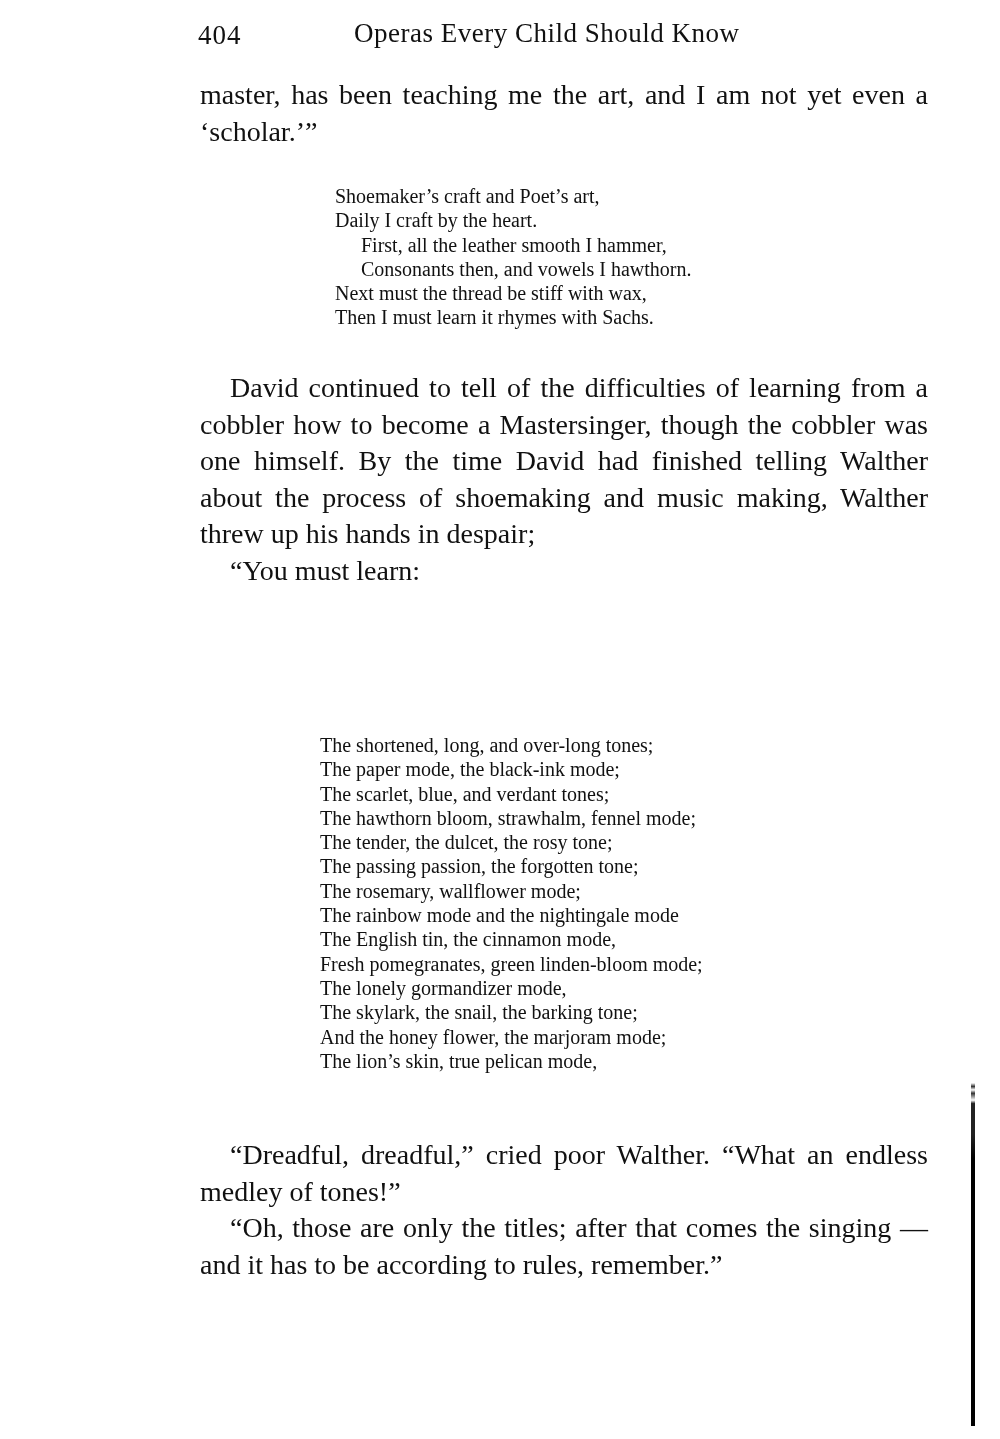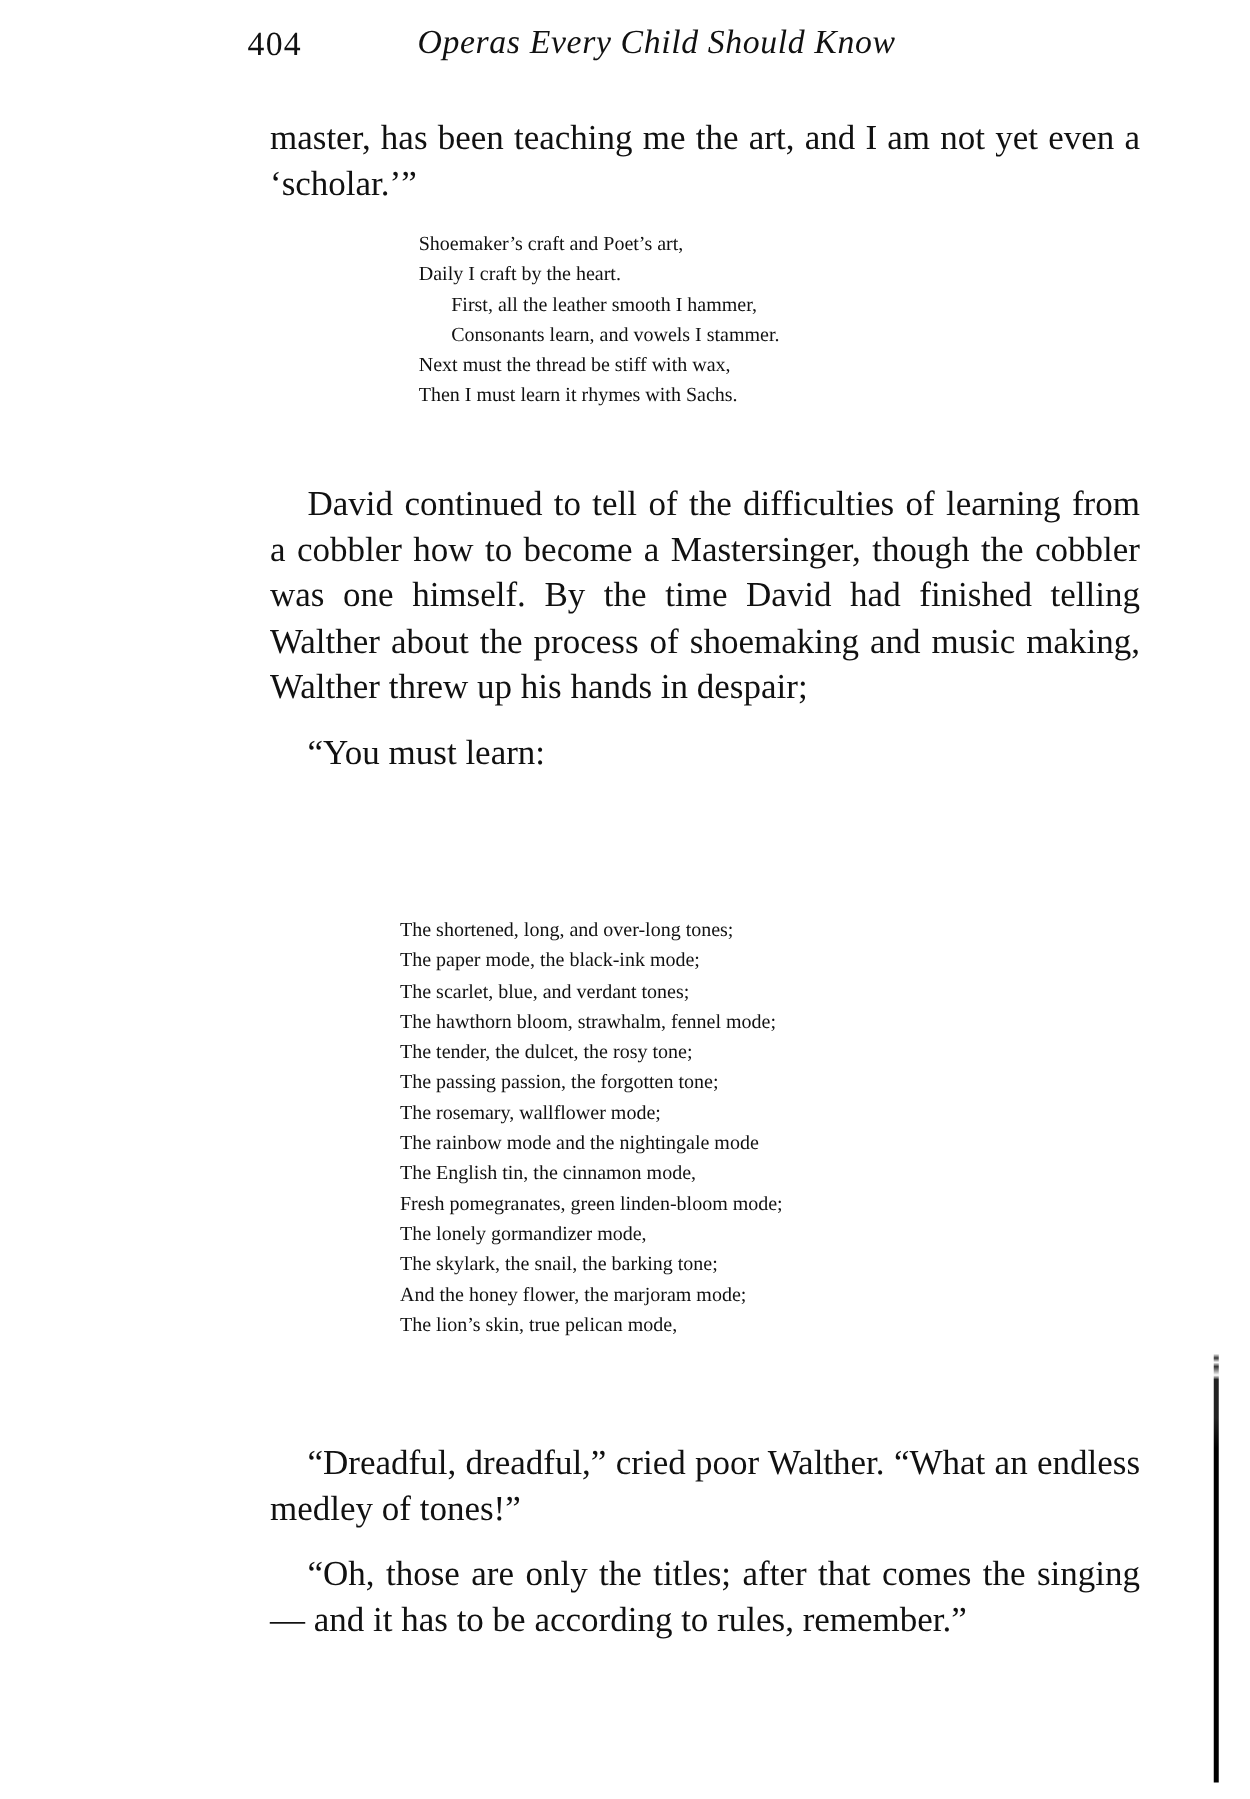--- a/index.html
+++ b/index.html
@@ -24,45 +24,44 @@
       font-size: 27px;
     }
     .page-number {
       position: absolute;
       left: 0;
       top: 6px;
       letter-spacing: 1px;
     }
     .book-title {
       position: absolute;
-      left: 136px;
+      left: 156px;
       top: 4px;
-      font-style: italic;
       letter-spacing: 0.5px;
     }
     .prose {
       position: absolute;
       left: 200px;
       width: 728px;
       font-size: 28px;
       line-height: 36.5px;
       text-align: justify;
     }
     .prose p {
-      margin: 16px;
+      margin: 0;
     }
     .prose p.indent {
       text-indent: 30px;
     }
     .prose p.last {
       text-align-last: left;
     }
     .verse {
       position: absolute;
-      font-size: 16px;
+      font-size: 20px;
       line-height: 24.3px;
       white-space: nowrap;
     }
     .verse .line { display: block; }
     .verse .line.in { padding-left: 26px; }
     #block-1 { top: 77px; }
     #verse-1 { top: 184px; left: 335px; }
     #block-2 { top: 370px; }
     #verse-2 { top: 733px; left: 320px; }
     #block-3 { top: 1137px; }
@@ -86,21 +85,21 @@
 </div>
 
 <div class="prose" id="block-1">
   <p class="last">master, has been teaching me the art, and I am not yet even a ‘scholar.’”</p>
 </div>
 
 <div class="verse" id="verse-1">
   <span class="line">Shoemaker’s craft and Poet’s art,</span>
   <span class="line">Daily I craft by the heart.</span>
   <span class="line in">First, all the leather smooth I hammer,</span>
-  <span class="line in">Consonants learn, and vowels I stammer.</span>
+  <span class="line in">Consonants then, and vowels I hawthorn.</span>
   <span class="line">Next must the thread be stiff with wax,</span>
   <span class="line">Then I must learn it rhymes with Sachs.</span>
 </div>
 
 <div class="prose" id="block-2">
   <p class="indent">David continued to tell of the difficulties of learning from a cobbler how to become a Mastersinger, though the cobbler was one himself. By the time David had finished telling Walther about the process of shoemaking and music making, Walther threw up his hands in despair;</p>
   <p class="indent">“You must learn:</p>
 </div>
 
 <div class="verse" id="verse-2">

